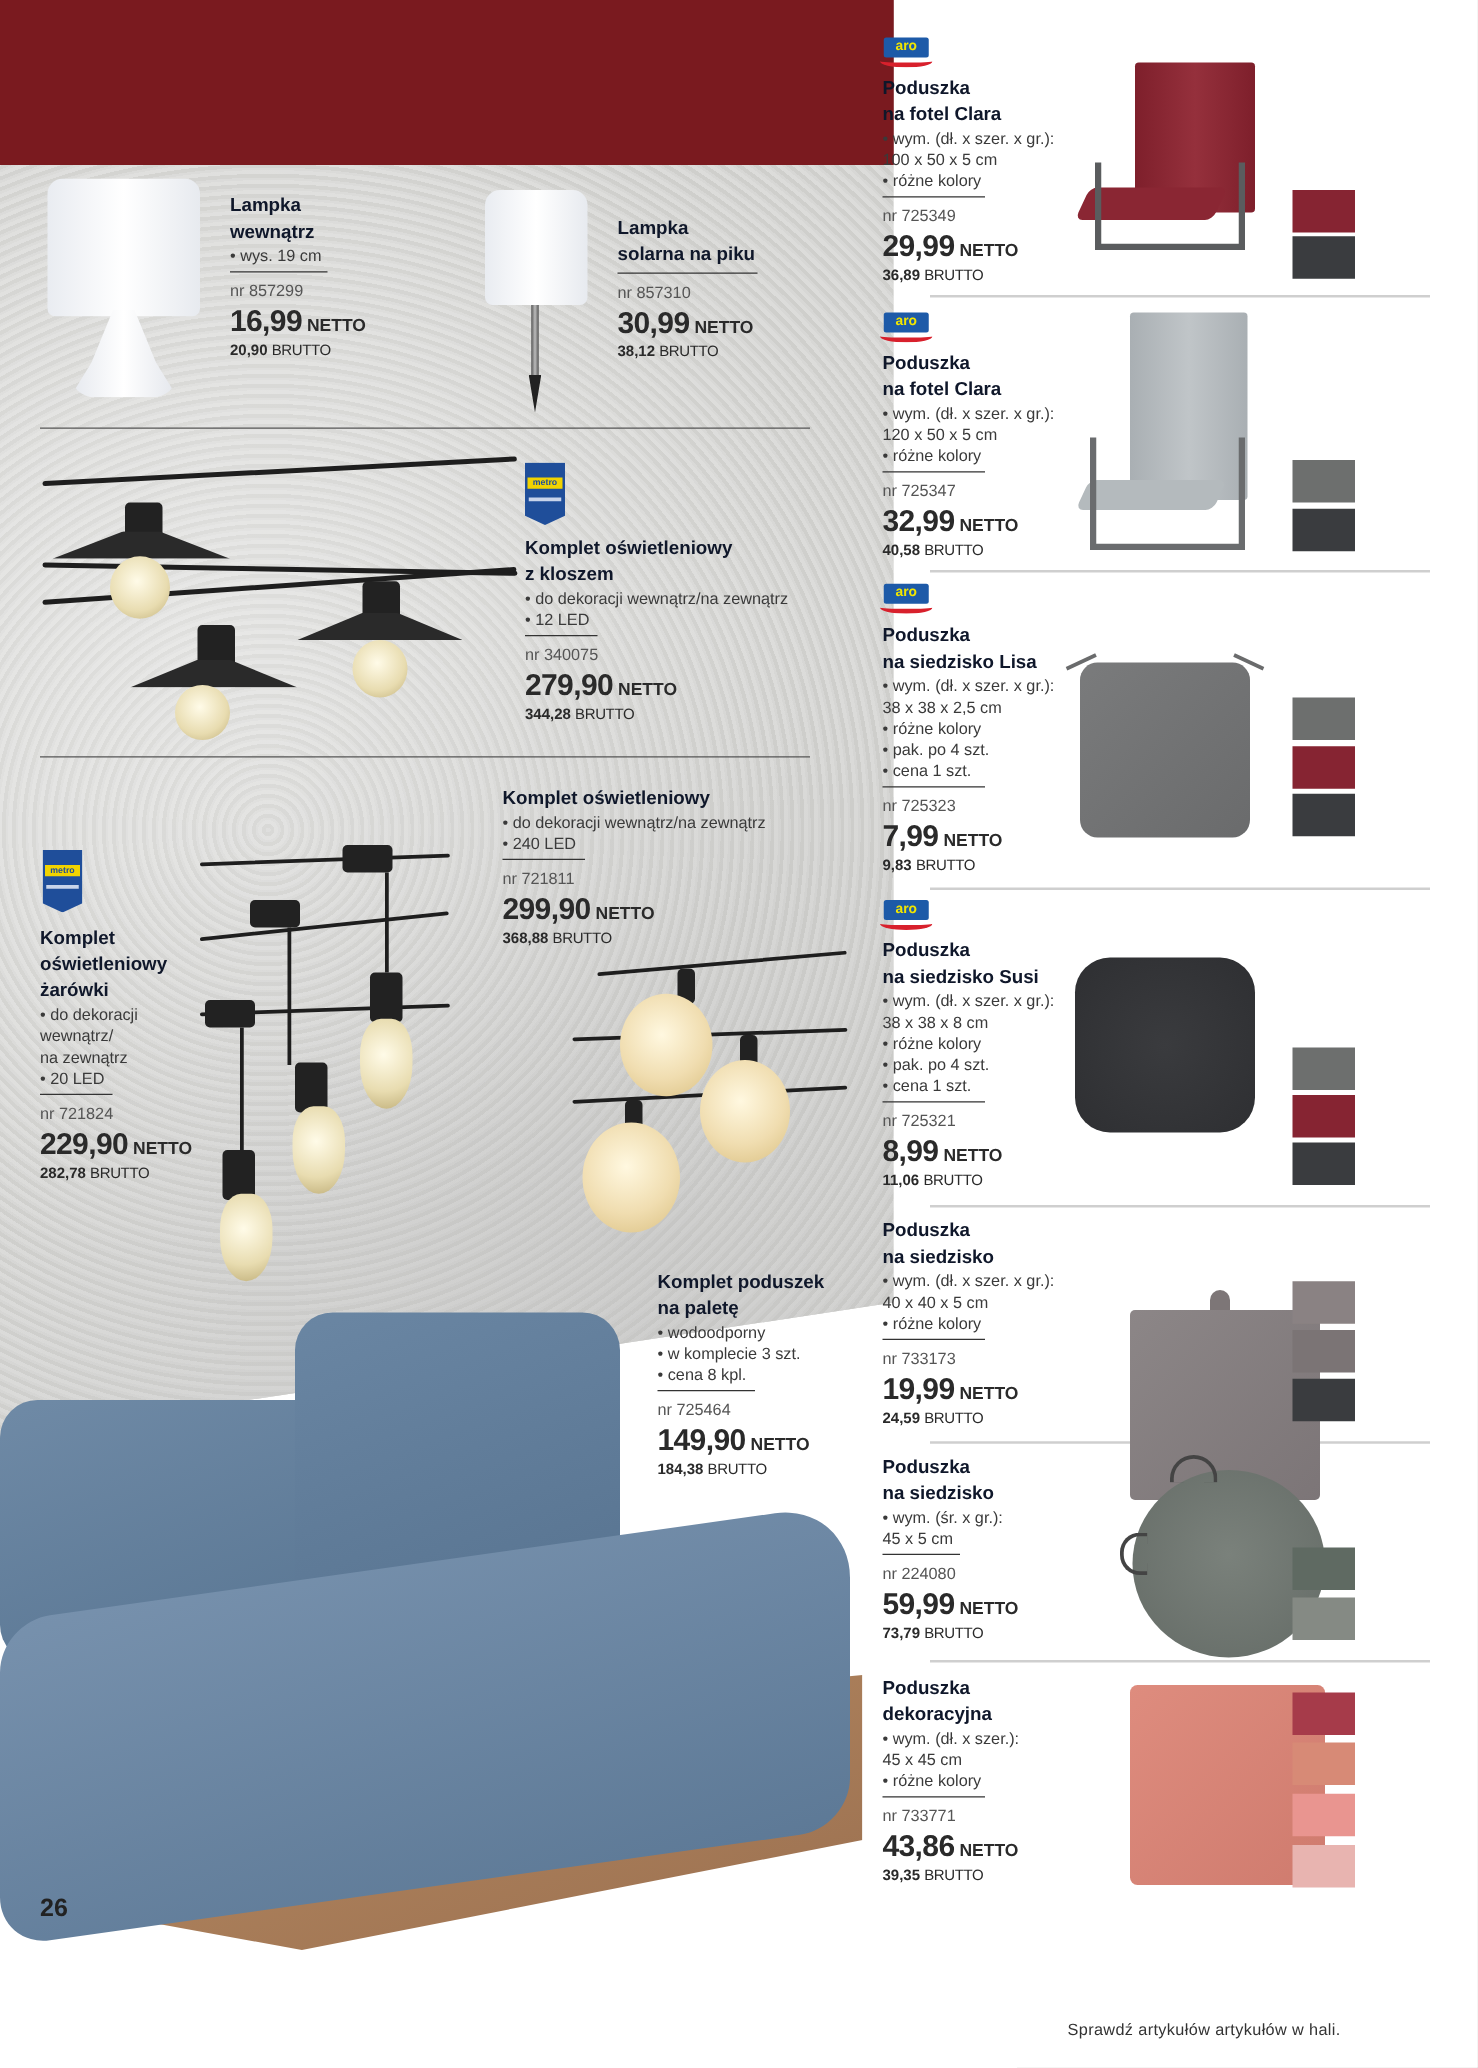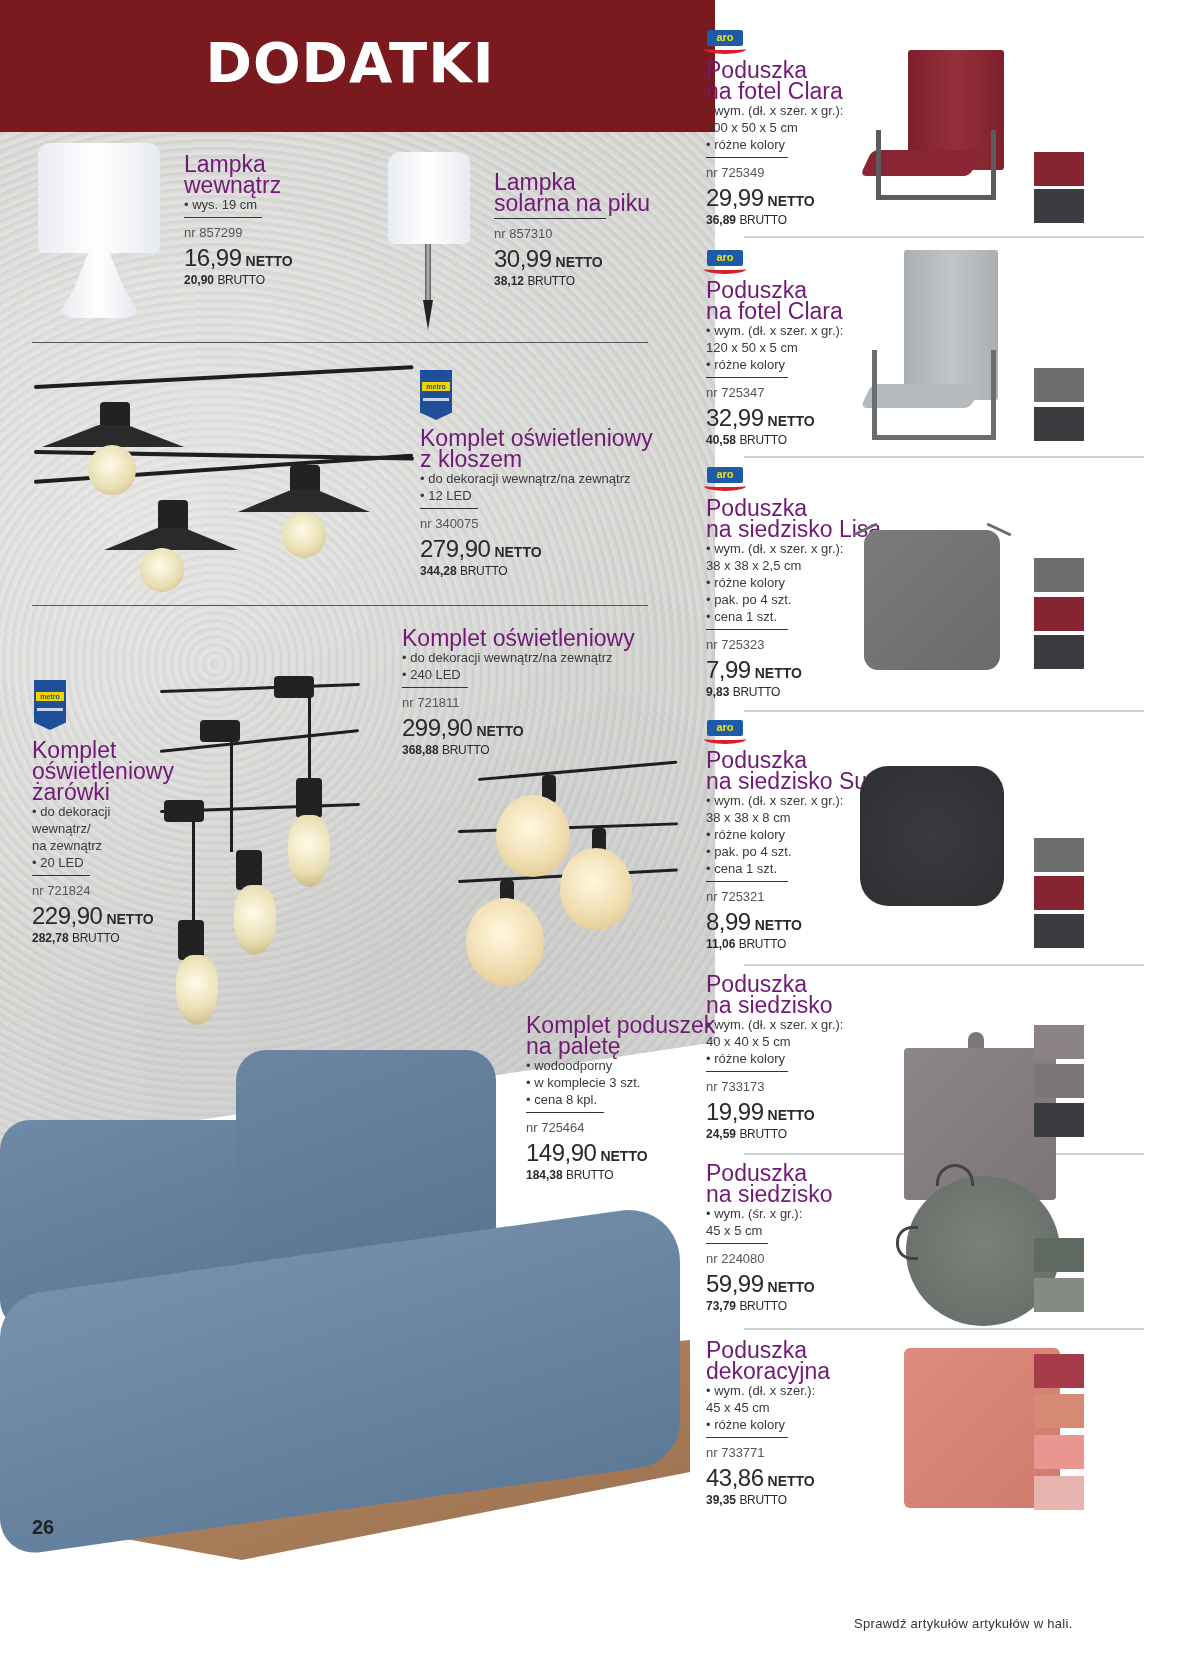--- a/index.html
+++ b/index.html
@@ -25,26 +25,26 @@
   .header-title {
     position: absolute; left: 0; top: 30px; width: 700px; text-align: center;
     font-family: "DejaVu Sans", sans-serif; font-weight: bold; font-size: 56px; color: #ffffff; letter-spacing: 1px;
   }
 
   .divider { position: absolute; height: 1px; background: #555; }
   .rdivider { position: absolute; left: 744px; width: 400px; height: 2px; background: #cfcfcf; }
 
   
   .pblock { position: absolute; }
-  .pname { font-weight: normal; font-size: 23px; line-height: 21px; color: #701a75; }
+  .pname { font-weight: bold; font-size: 15px; line-height: 21px; color: #0f172a; }
   .pfeat { font-size: 13px; line-height: 17px; color: #3a3a3a; }
   .prule { width: 82px; height: 1px; background: #333; margin: 4px 0 6px 0; }
   .pnr { font-size: 13px; color: #555; line-height: 18px; }
   .price { margin-top: 4px; line-height: 24px; }
-  .price .net { font-weight: normal; font-size: 24px; color: #2a2a2a; letter-spacing: -0.5px; }
+  .price .net { font-weight: bold; font-size: 24px; color: #2a2a2a; letter-spacing: -0.5px; }
   .price .netl { font-weight: bold; font-size: 14px; color: #2a2a2a; margin-left: 4px; }
   .brutto { font-weight: bold; font-size: 12px; color: #2a2a2a; line-height: 14px; }
   .brutto .bl { font-weight: normal; letter-spacing: -0.3px; }
 
   
   .aro { position: absolute; width: 42px; height: 26px; }
   .aro .top { position: absolute; left: 3px; top: 0; width: 36px; height: 16px; background: #1d5aa8; border-radius: 2px;
     font-weight: bold; font-size: 11px; color: #f2e600; text-align: center; line-height: 15px; }
   .aro .sw { position: absolute; left: 0; top: 14px; width: 42px; height: 10px; border-bottom: 4px solid #d8202c; border-radius: 0 0 50% 50%; }
   .metro { position: absolute; width: 32px; height: 50px; background: #1f4e9a; clip-path: polygon(0 0,100% 0,100% 85%,50% 100%,0 85%); }
@@ -71,21 +71,20 @@
   .footer-page { position: absolute; left: 32px; top: 1516px; font-weight: bold; font-size: 20px; color: #222; }
   .footer-note { position: absolute; left: 854px; top: 1616px; font-size: 13px; color: #333; letter-spacing: 0.3px; }
 </style>
 </head>
 <body>
 
 <div class="page">
 
   <div class="concrete"></div>
   <div class="header-band" style="background: rgb(122, 26, 31);"></div>
-  <div class="header-title">DODATKI</div>
 
   <div class="divider" style="left:32px; top:342px; width:616px;"></div>
   <div class="divider" style="left:32px; top:605px; width:616px;"></div>
 
   <div class="img">
     <div class="lamp-shade" style="left:38px; top:143px; width:122px; height:110px;"></div>
     <div class="lamp-base" style="left:56px; top:248px; width:86px; height:70px; clip-path: polygon(40% 0,60% 0,80% 60%,100% 100%,0 100%,20% 60%); border-radius: 0 0 20px 20px;"></div>
   </div>
   <div class="pblock" style="left:184px; top:154px;">
     <div class="pname"><span>Lampka</span><br><span>wewnątrz</span></div>

